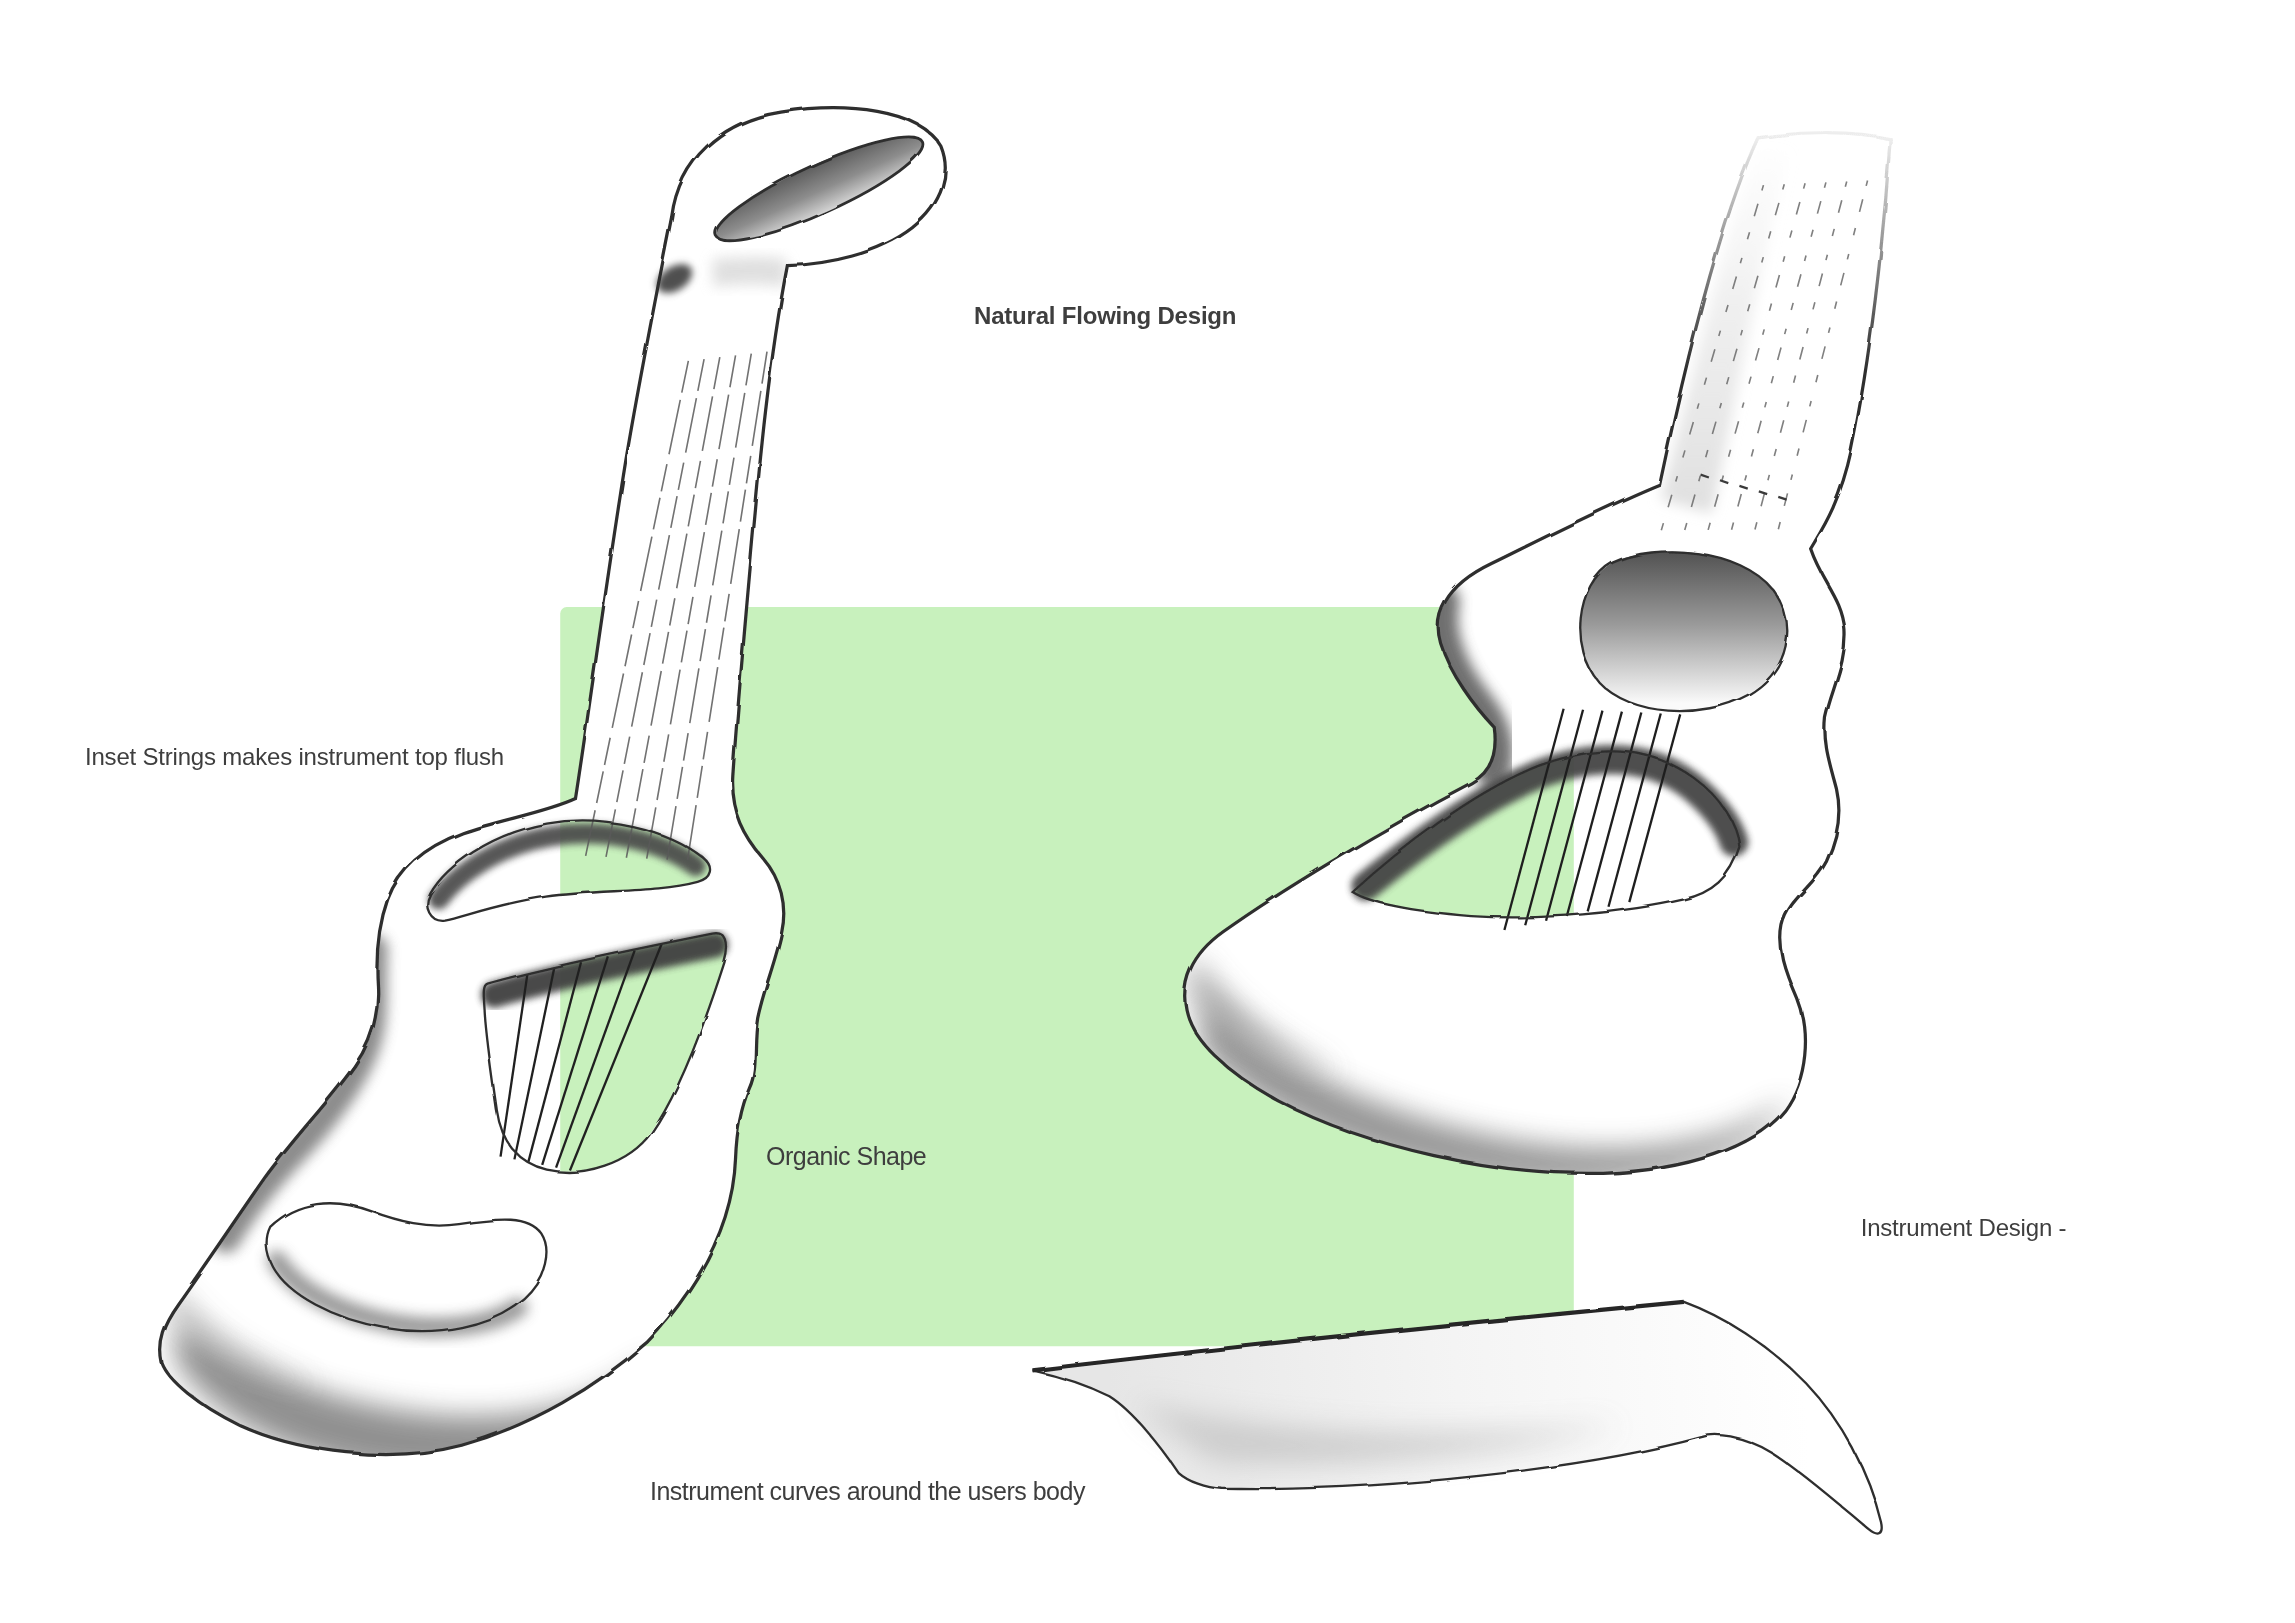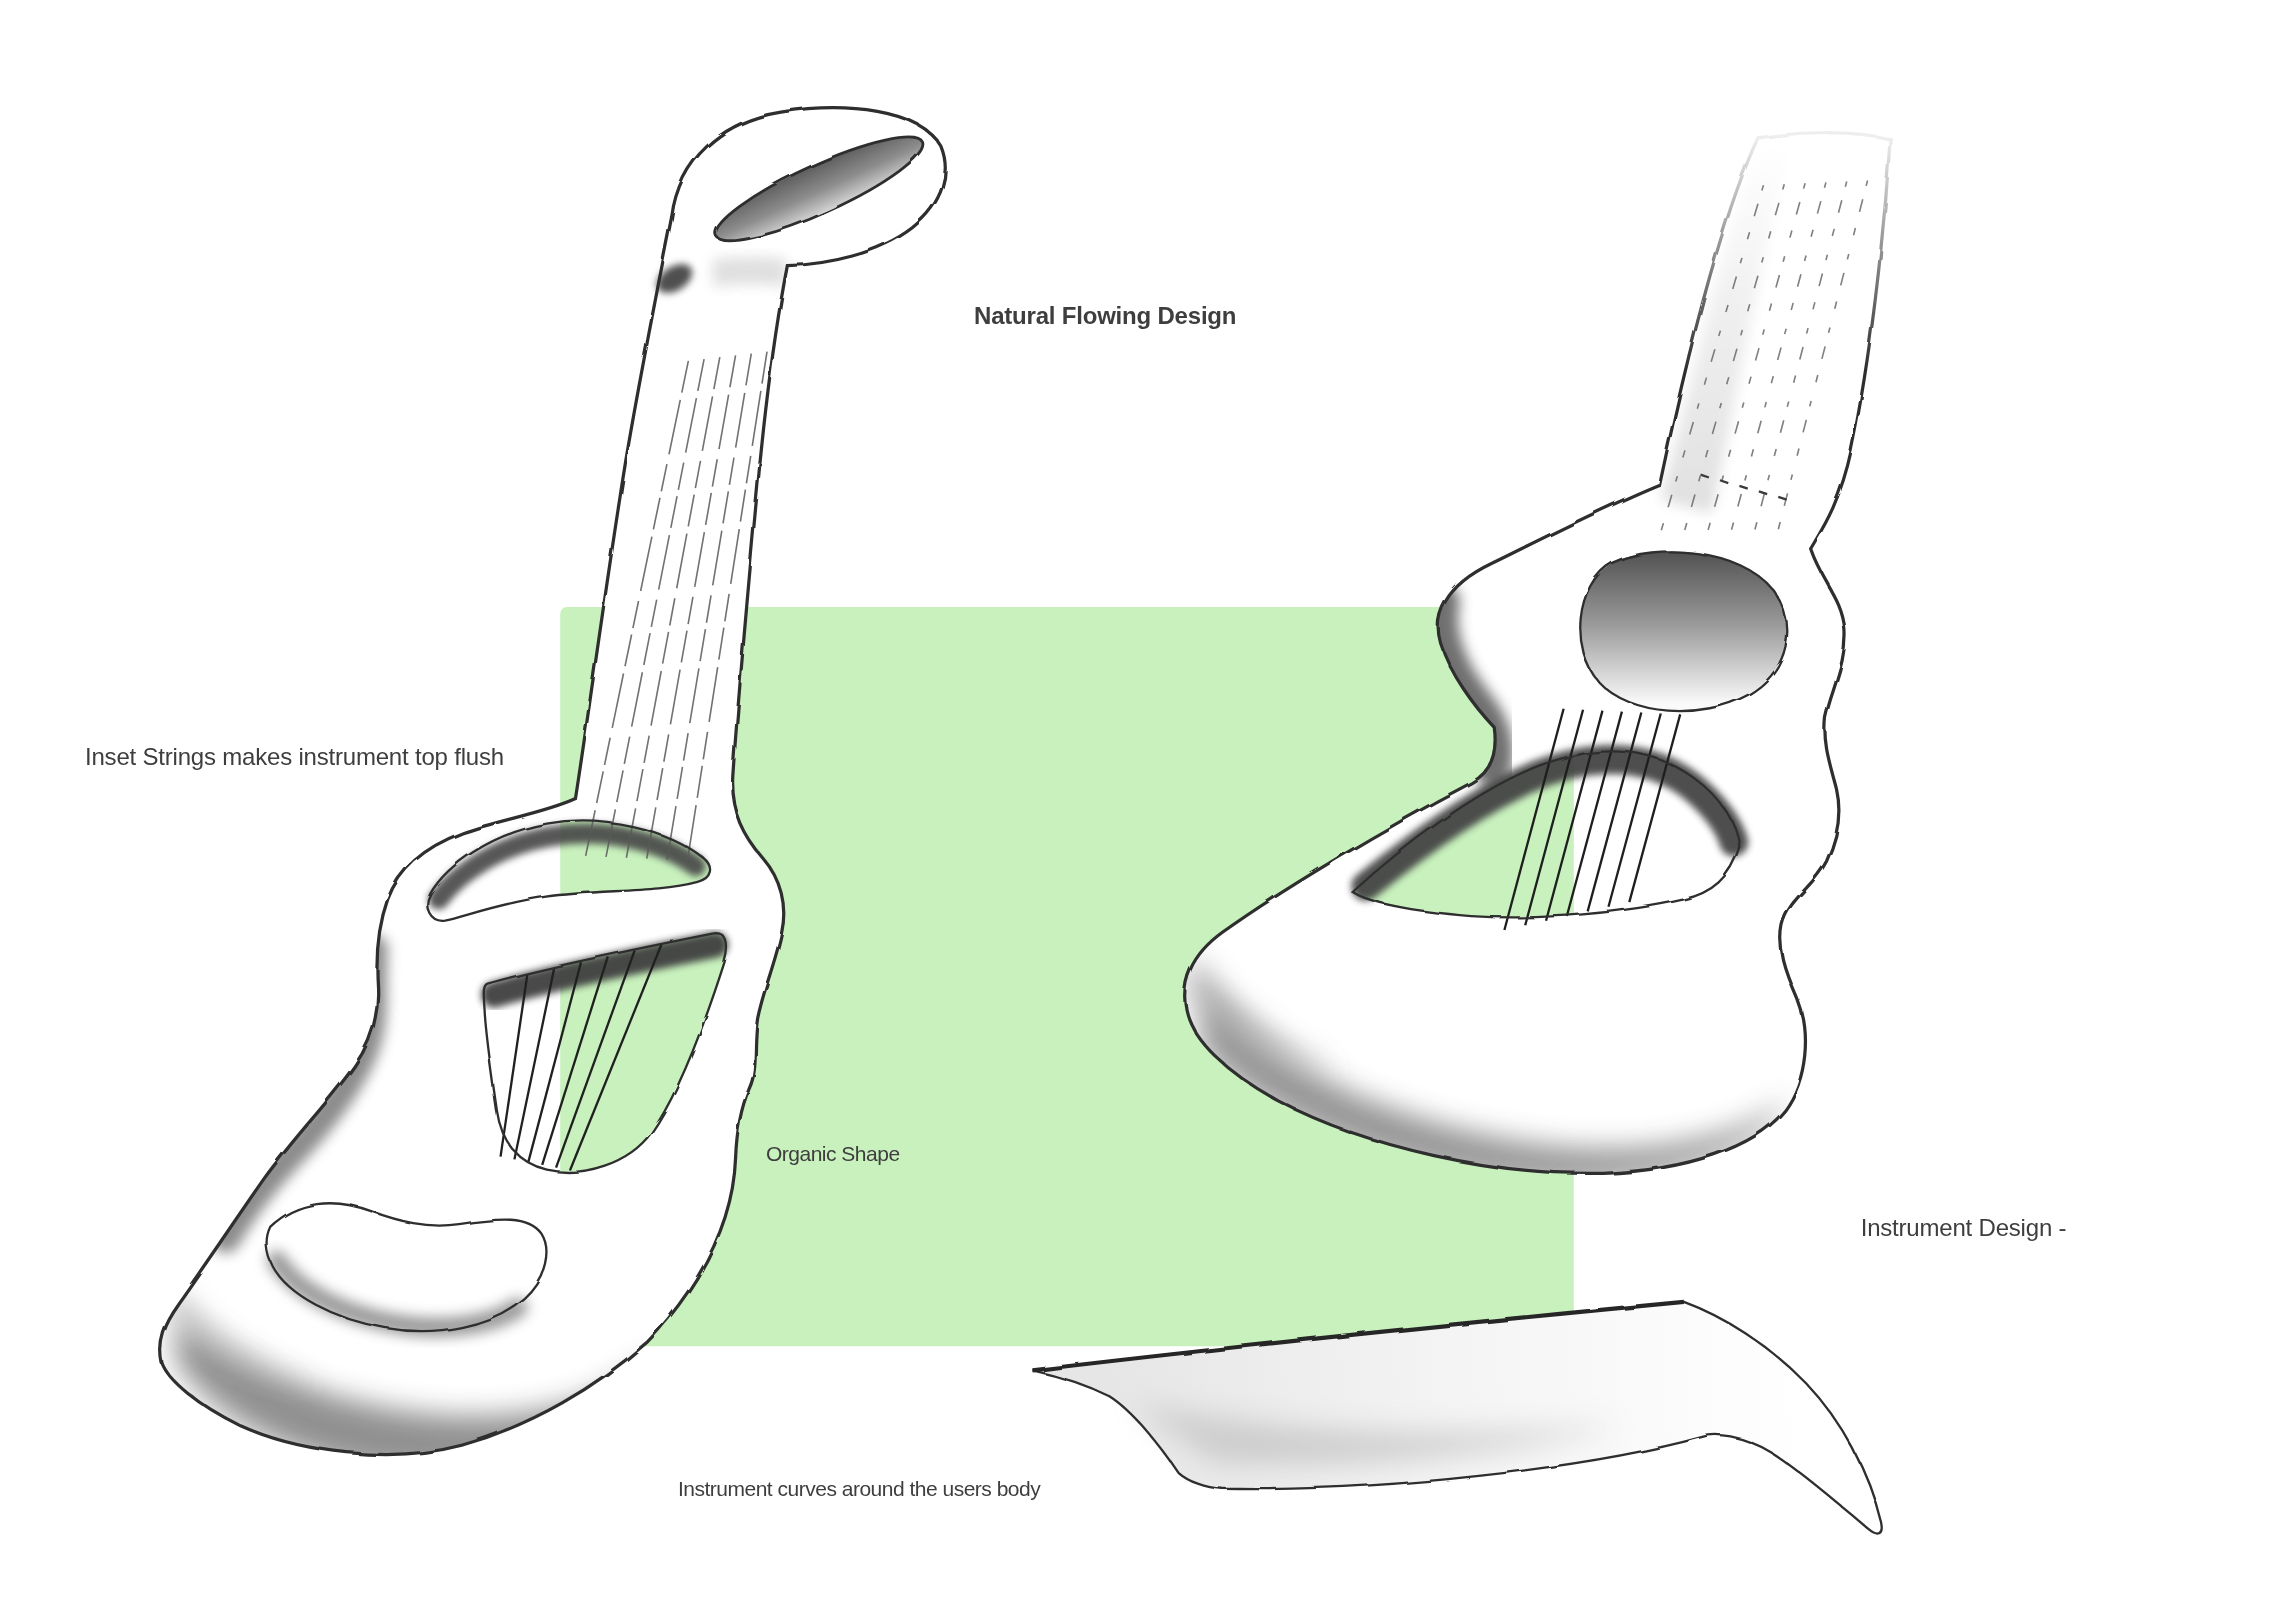--- a/index.html
+++ b/index.html
@@ -6,26 +6,26 @@
   body{
     width:2295px;height:1623px;position:relative;overflow:hidden;
     background:#ffffff;
     font-family:"Liberation Sans", sans-serif;
   }
   #art{position:absolute;left:0;top:0;width:2295px;height:1623px;display:block;}
   .note{
     position:absolute;color:#3e3e3e;white-space:nowrap;
     font-size:24px;letter-spacing:-0.2px;line-height:1.15;
   }
-  .note-humanist{font-size:21px;letter-spacing:-0.5px;}
+  .note-humanist{font-size:25px;letter-spacing:-0.5px;}
   #note-natural{left:974px;top:302px;font-weight:bold;}
   #note-inset{left:85px;top:743px;}
   #note-organic{left:766px;top:1142px;}
   #note-lightweight{left:1712px;top:1207px;width:503px;text-align:center;line-height:41px;white-space:normal;}
-  #note-instrument{left:650px;top:1477px;margin-left:28px;}
+  #note-instrument{left:650px;top:1477px;}
 </style>
 </head>
 <body>
 
 <svg id="art" viewBox="0 0 4961 3508" xmlns="http://www.w3.org/2000/svg">
   <defs>
     <filter id="rough" x="-5%" y="-5%" width="110%" height="110%">
       <feTurbulence type="fractalNoise" baseFrequency="0.012" numOctaves="2" result="n"></feTurbulence>
       <feDisplacementMap in="SourceGraphic" in2="n" scale="9"></feDisplacementMap>
     </filter>

